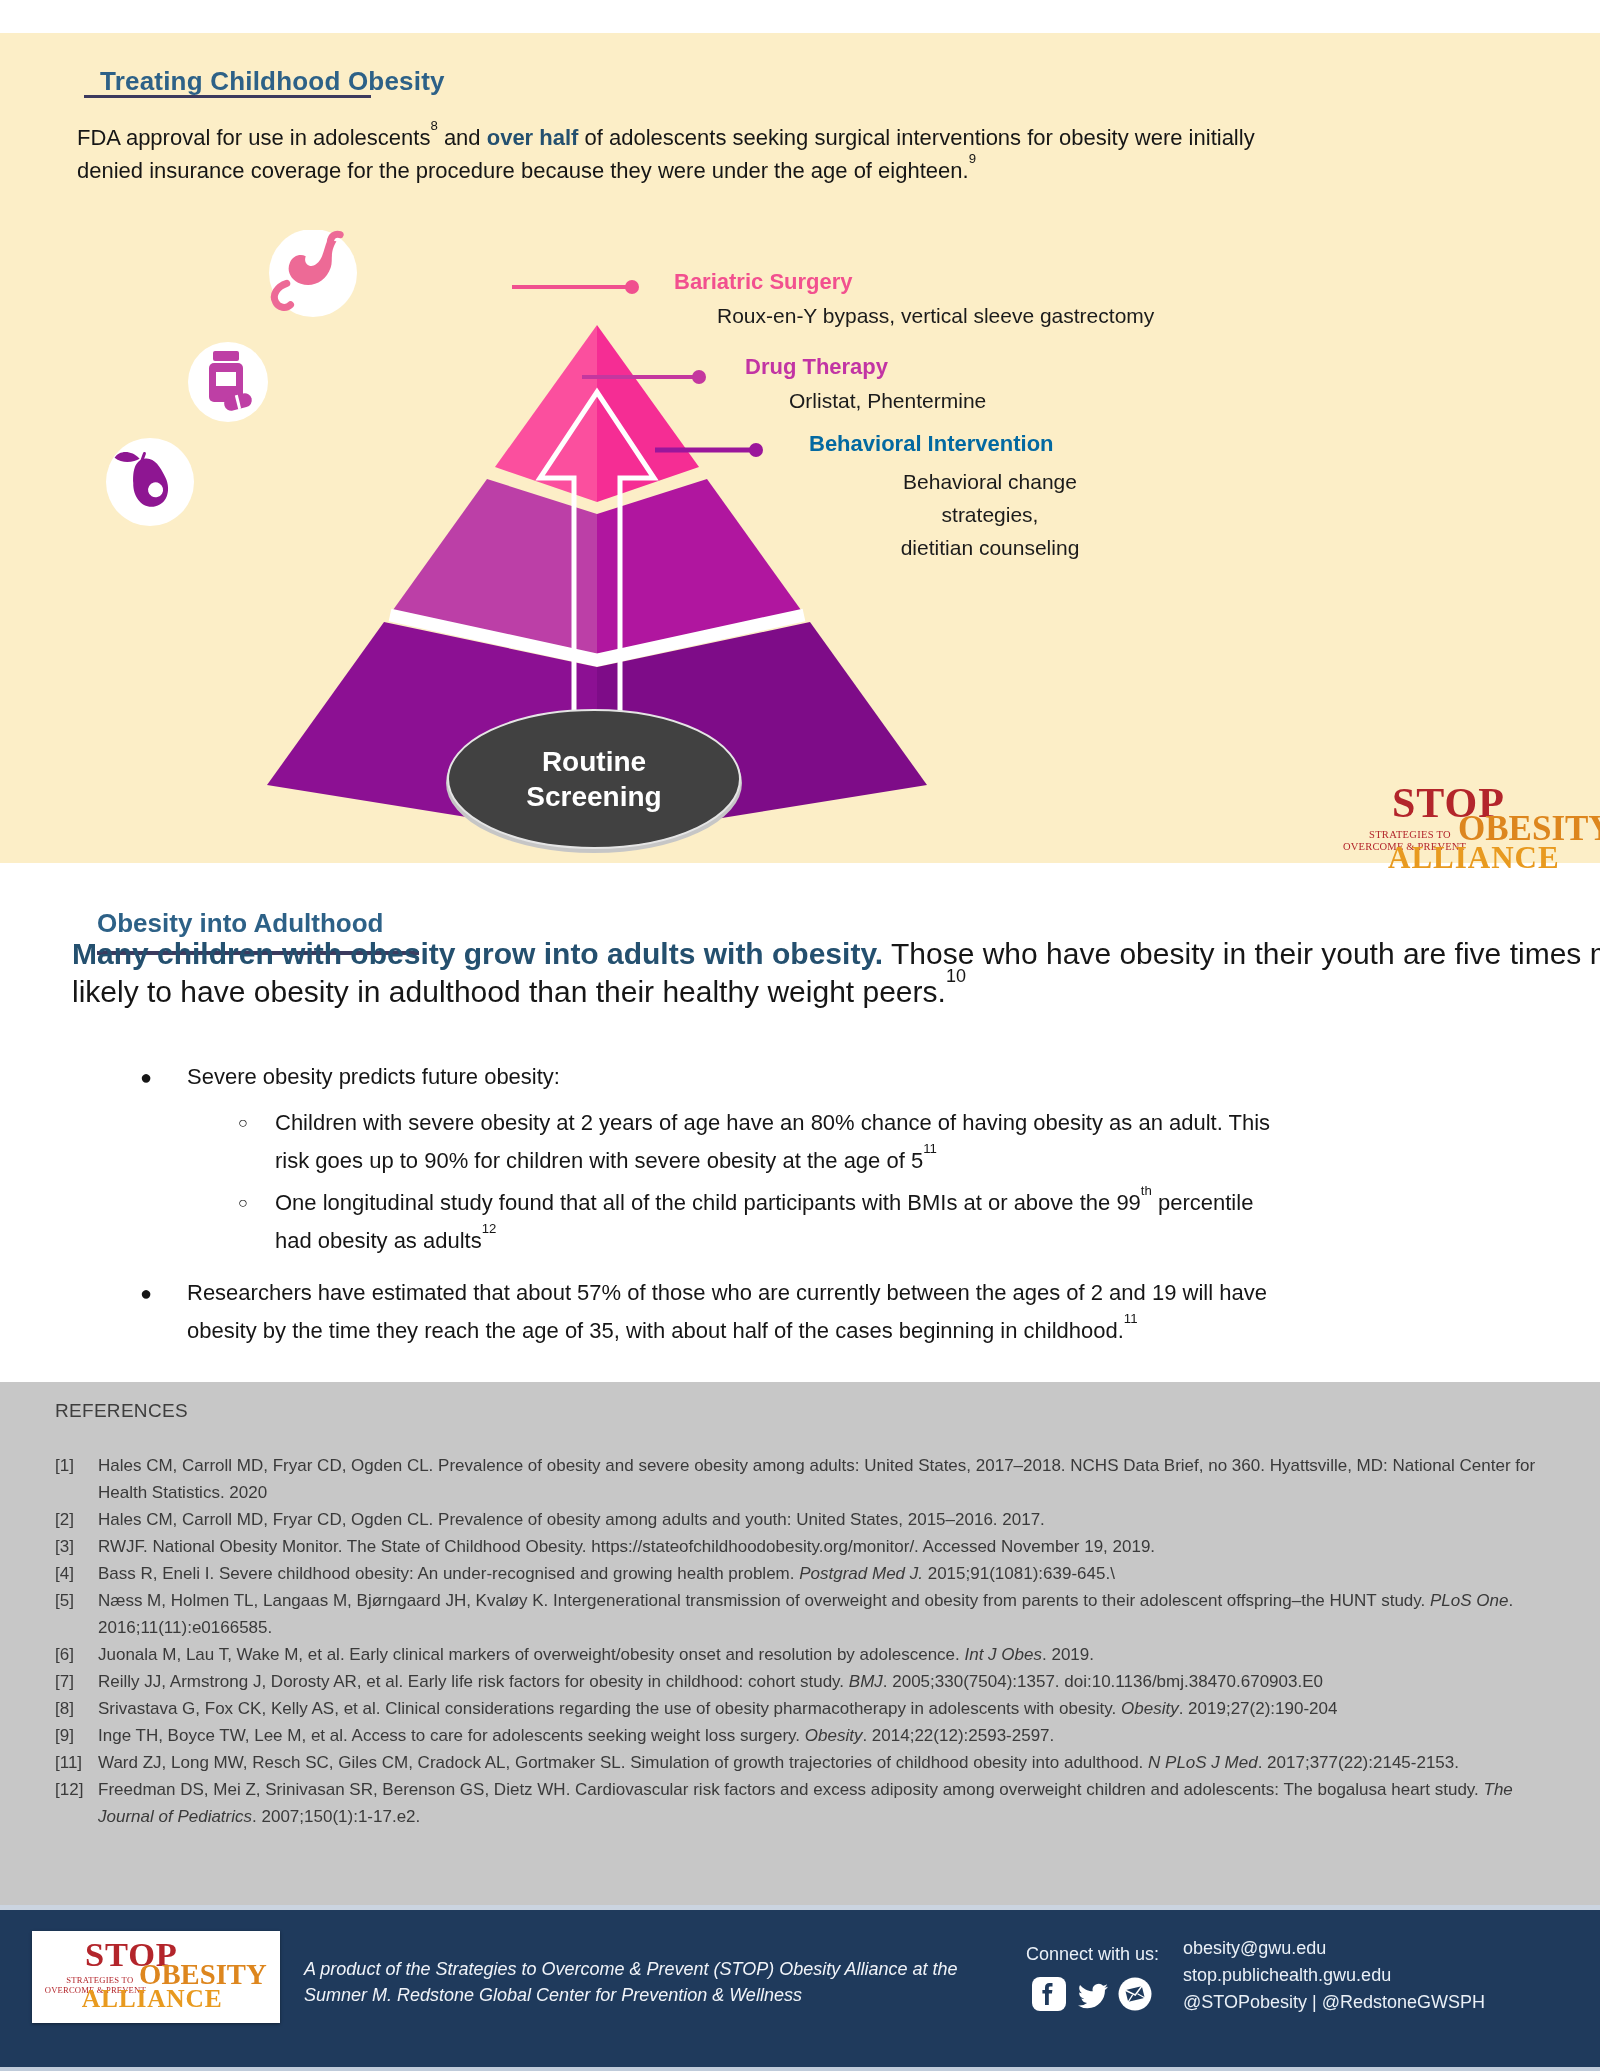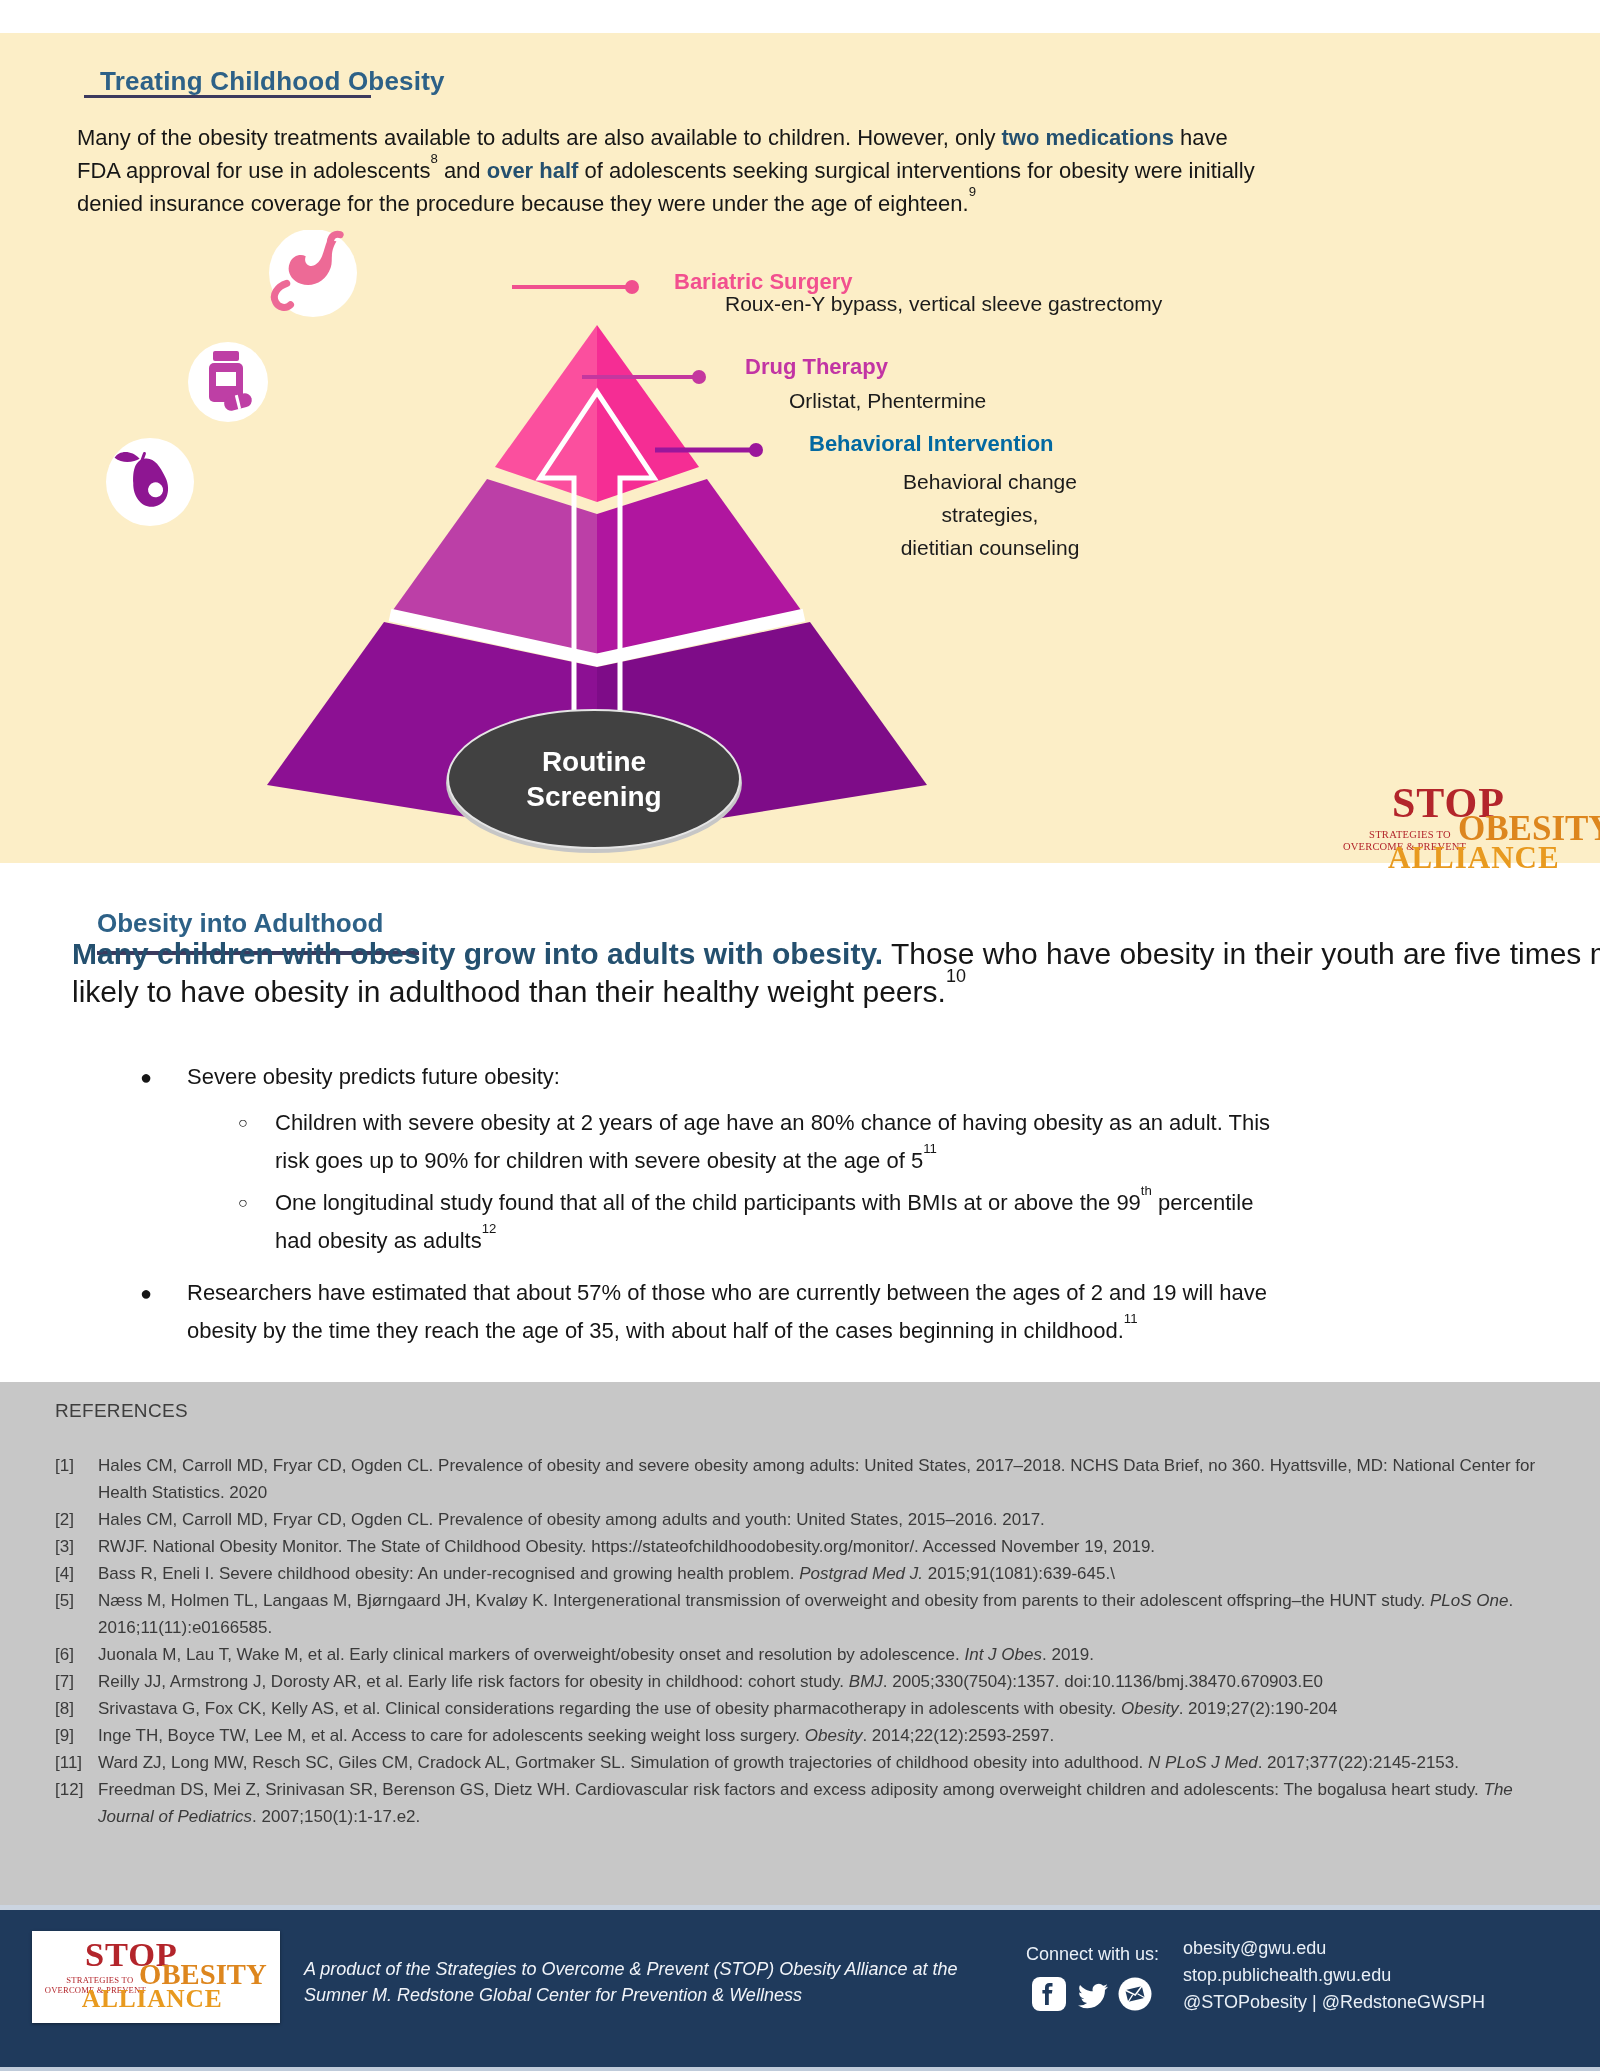--- a/index.html
+++ b/index.html
@@ -19,21 +19,21 @@
   .intro{position:absolute;left:77px;top:121px;font-size:22px;line-height:33px;color:#161616;}
   .iline{white-space:nowrap;}
   .navy{color:#24506F;font-weight:700;}
   sup.sp{font-size:0.6em;position:relative;top:-0.5em;line-height:0;}
 
   .diagram{position:absolute;left:0;top:230px;}
 
   .pyr-label{position:absolute;font-weight:700;font-size:22px;white-space:nowrap;}
   .pyr-sub{position:absolute;font-size:21px;color:#1b1b1b;white-space:nowrap;}
   .lbl-1{left:674px;top:269px;color:#F2508F;}
-  .sub-1{left:717px;top:292px;margin-left:8px;}
+  .sub-1{left:717px;top:304px;}
   .lbl-2{left:745px;top:354px;color:#C234A4;}
   .sub-2{left:789px;top:389px;}
   .lbl-3{left:809px;top:431px;color:#0369a1;}
   .sub-3{left:856px;top:465px;width:268px;text-align:center;white-space:normal;line-height:33px;}
 
   
   .soa{position:absolute;width:240px;height:88px;font-family:"Liberation Serif", serif;}
   .soa span{position:absolute;white-space:nowrap;}
   .soa-stop{left:50px;top:-8px;font-size:42px;font-weight:700;color:#B3252B;letter-spacing:1px;}
   .soa-strat{left:27px;top:42px;font-size:10.5px;color:#B3252B;letter-spacing:0.3px;}
@@ -79,21 +79,20 @@
   <div class="band band-cream"></div>
   <div class="band band-gray"></div>
   <div class="band band-strip-top"></div>
   <div class="band band-navy"></div>
   <div class="band band-strip-bottom"></div>
 
   <h1 class="title">Treating Childhood Obesity</h1>
   <div class="title-rule"></div>
 
   <div class="intro">
-    <div class="iline"><span>Many of the obesity treatments available to adults are also available to children. However, only </span><span class="navy">two medications</span><span> have</span></div>
     <div class="iline"><span>FDA approval for use in adolescents</span><sup class="sp">8</sup><span> and </span><span class="navy">over half</span><span> of adolescents seeking surgical interventions for obesity were initially</span></div>
     <div class="iline"><span>denied insurance coverage for the procedure because they were under the age of eighteen.</span><sup class="sp">9</sup></div>
   </div>
 
   <svg class="diagram" width="1200" height="680" viewBox="0 0 1200 680">
 
     <g>
       <circle cx="313" cy="43" r="44" fill="#ffffff"></circle>
       <g transform="translate(313,43) rotate(6)">
         <path fill="#ED6A96" d="M20,-34 c-6,13 -1,19 -3,27 c-3,14 -16,22 -28,19 c-10,-2 -16,-11 -13,-20 c2,-7 9,-10 15,-8 c-2,8 6,12 11,7 c7,-6 6,-17 9,-25 z"></path>

